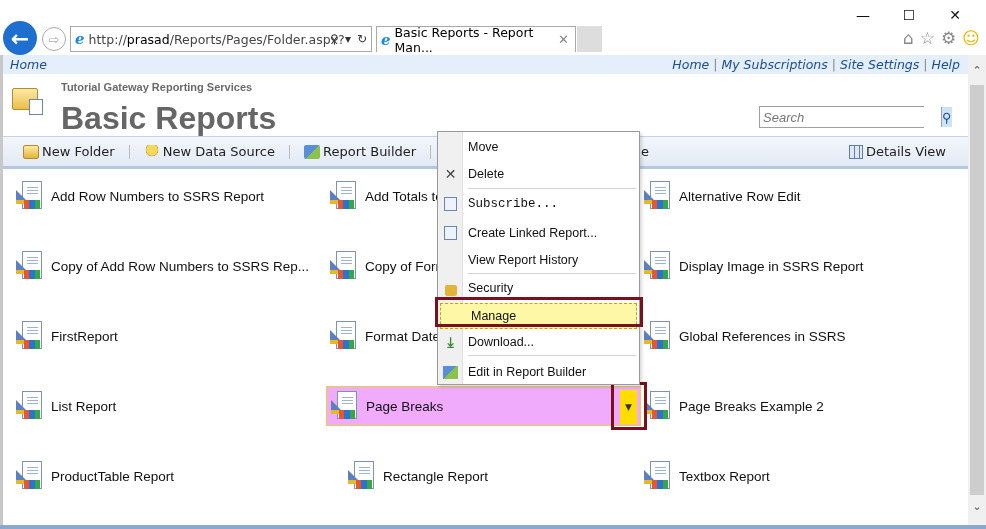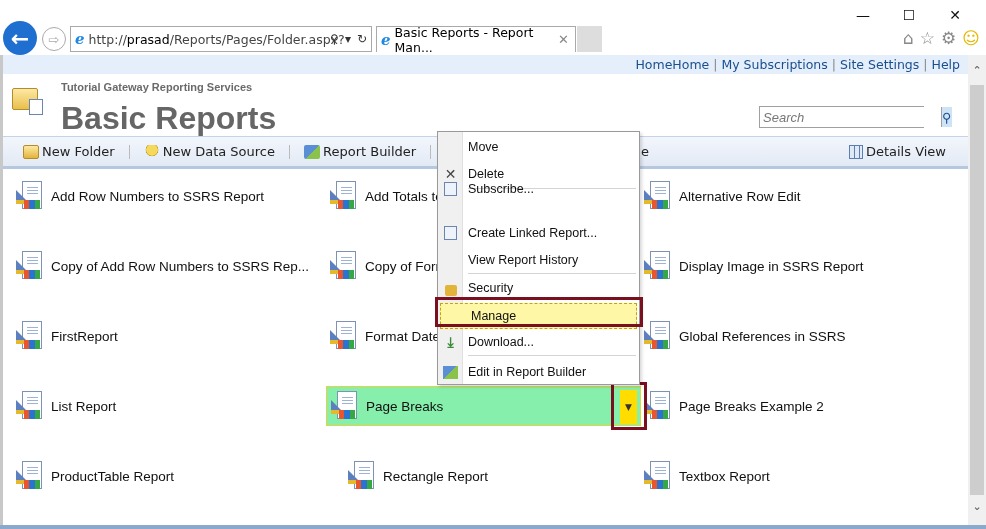--- a/index.html
+++ b/index.html
@@ -22,21 +22,21 @@
     .tools .smile { color: #e6b800; }
 
     
     .page { position: absolute; left: 0; top: 55px; width: 968px; height: 470px; border-left: 3px solid #c8c8c8; overflow: hidden; }
     .scrollbar { position: absolute; left: 968px; top: 55px; width: 18px; height: 470px; background: #f0f0f0; }
     .scroll-thumb { position: absolute; left: 2px; top: 30px; width: 14px; height: 410px; background: #cdcdcd; }
     .scroll-up, .scroll-down { position:absolute; left: 0; width: 18px; height: 18px; display:flex; align-items:center; justify-content:center; font-size: 11px; color:#555; font-family: "DejaVu Sans", sans-serif; }
     .scroll-up { top: 6px; } .scroll-down { bottom: 10px; }
     .bottom-line { position: absolute; left: 0; top: 525px; width: 986px; height: 4px; background: #8aa9cc; }
 
-    .topnav { height: 19px; background: #e5eefb; display: flex; justify-content: flex-end; align-items: center; padding: 0 8px 0 7px; font-size: 12.5px; font-family: "DejaVu Sans", sans-serif; }
+    .topnav { height: 19px; background: #e5eefb; display: flex; justify-content: space-between; align-items: center; padding: 0 8px 0 7px; font-size: 12.5px; font-family: "DejaVu Sans", sans-serif; font-style: italic; }
     .topnav a { color: #1a4f8f; text-decoration: none; }
     .topnav .sep { color: #888; margin: 0 4px; }
     .header { position: relative; height: 63px; }
     .folder-icon { position: absolute; left: 9px; top: 14px; width: 26px; height: 22px; background: linear-gradient(#fde9a4, #e9bf4b); border: 1px solid #b48c2a; border-radius: 2px; }
     .folder-icon::after { content:""; position:absolute; right:-6px; bottom:-6px; width: 12px; height: 14px; background:#fff; border:1px solid #6a86b0; }
     .site-name { position: absolute; left: 58px; top: 7px; font-size: 11px; font-weight: bold; color: #6a6a6a; }
     .folder-title { position: absolute; left: 58px; top: 26px; font-size: 32px; font-weight: bold; color: #666; }
     .search { position: absolute; left: 756px; top: 32px; width: 165px; height: 22px; border: 1px solid #a0a0a0; display:flex; }
     .search-input { flex: 1; border: none; padding-left: 3px; font-size: 13px; font-style: italic; color: #777; font-family: "Liberation Sans", sans-serif; outline: none; }
     .search-input::placeholder { color: #777; }
@@ -55,21 +55,21 @@
 
     
     .grid { position: absolute; left: 0; top: 125px; width: 965px; }
     .report { position: absolute; height: 40px; display:flex; align-items:center; font-size: 13.5px; color: #111; }
     .report-icon { width: 28px; height: 30px; position: relative; margin-right: 7px; }
     .report-icon .paper { position:absolute; left: 6px; top: 0; width: 20px; height: 28px; background: #fff; border: 1px solid #7d93b3; }
     .report-icon .paper::before { content:""; position:absolute; left: 4px; top: 5px; width: 11px; height: 8px; background: repeating-linear-gradient(#9cb3d6 0 1px, transparent 1px 3px); }
     .report-icon .tri { position:absolute; left: 0; top: 9px; width: 0; height: 0; border-left: 14px solid #5c7fc0; border-top: 14px solid transparent; }
     .report-icon .ruler { position:absolute; left: 0; top: 19px; width: 18px; height: 4px; background: #e5b92e; }
     .report-icon .bars { position:absolute; left: 8px; top: 19px; width: 16px; height: 9px; background: linear-gradient(90deg, #e8562f 0 33%, #2a73d0 33% 66%, #35a845 66%); }
-    .report.selected { border: 1px solid #e6d23a; background: #86efac; padding-left: 4px; }
+    .report.selected { border: 1px solid #e6d23a; background: #f0abfc; padding-left: 4px; }
     .dropdown-btn { position: absolute; right: 3px; top: 3px; width: 17px; height: 34px; background: #ffdd00; display:flex; align-items:center; justify-content:center; font-size: 9px; color: #333; font-family: "DejaVu Sans", sans-serif; }
     .hl-box { position: absolute; border: 3px solid #7a0f1f; }
 
     
     .menu { position: absolute; left: 437px; top: 131px; width: 203px; height: 254px; background: #fff; border: 1px solid #9a9a9a; box-shadow: 2px 2px 3px rgba(0,0,0,0.15); }
     .menu-gutter { position: absolute; left: 0; top: 0; width: 25px; height: 100%; background: #f0f0f0; border-right: 1px solid #e0e0e0; }
     .menu-item { position: absolute; left: 0; width: 201px; height: 26px; display:flex; align-items:center; font-size: 12.5px; color: #111; }
     .menu-item .mi-ic { width: 25px; display:flex; justify-content:center; font-size: 14px; color: #444; font-family: "DejaVu Sans", sans-serif; }
     .menu-item .mi-label { padding-left: 5px; }
     .menu-sep { position: absolute; left: 30px; width: 168px; height: 1px; background: #d4d4d4; }
@@ -318,21 +318,21 @@
     <div class="menu-gutter"></div>
     <div class="menu-item" style="top:2px;">
         <span class="mi-ic"></span>
         <span class="mi-label">Move</span>
       </div>
     <div class="menu-item" style="top:29px;">
         <span class="mi-ic">✕</span>
         <span class="mi-label">Delete</span>
       </div>
     <div class="menu-sep" style="top:56px;"></div>
-    <div class="menu-item" style="top:44px;">
+    <div class="menu-item" style="top:59px;font-family:Liberation Mono, monospace;">
         <span class="mi-ic">
           <span class="box"></span>
         </span>
         <span class="mi-label">Subscribe...</span>
       </div>
     <div class="menu-item" style="top:88px;">
         <span class="mi-ic">
           <span class="box"></span>
         </span>
         <span class="mi-label">Create Linked Report...</span>

